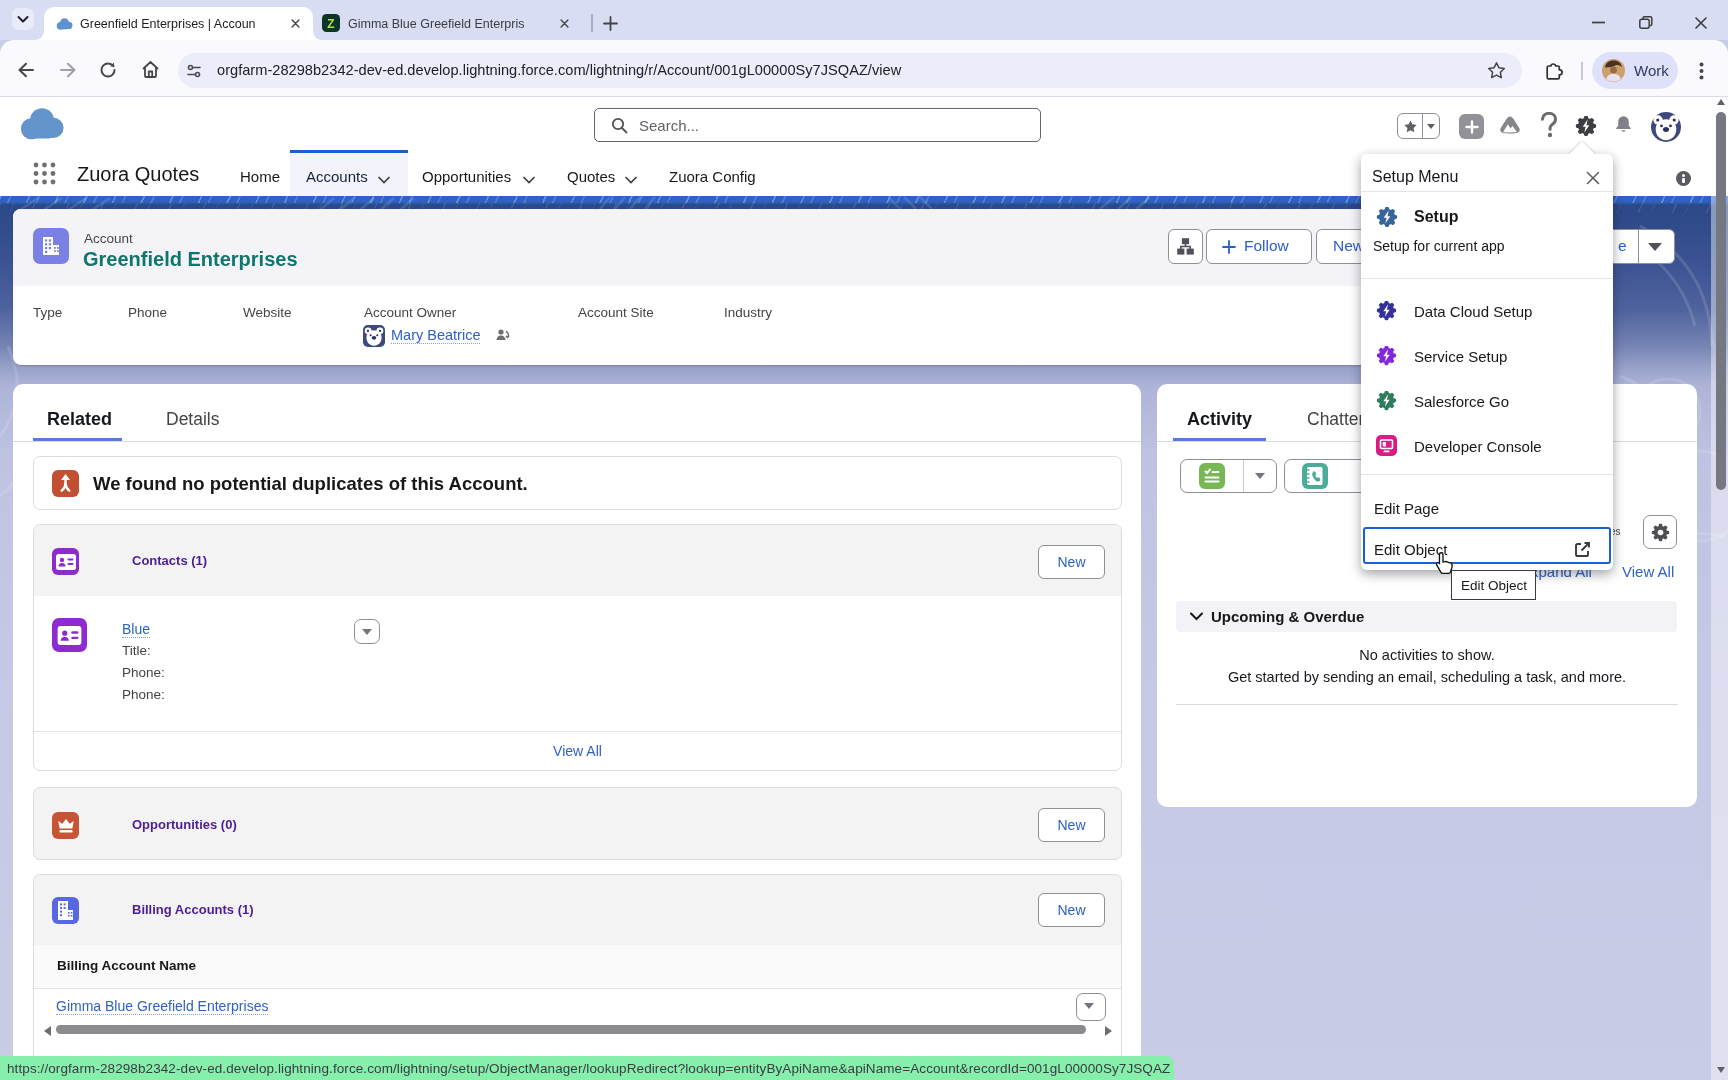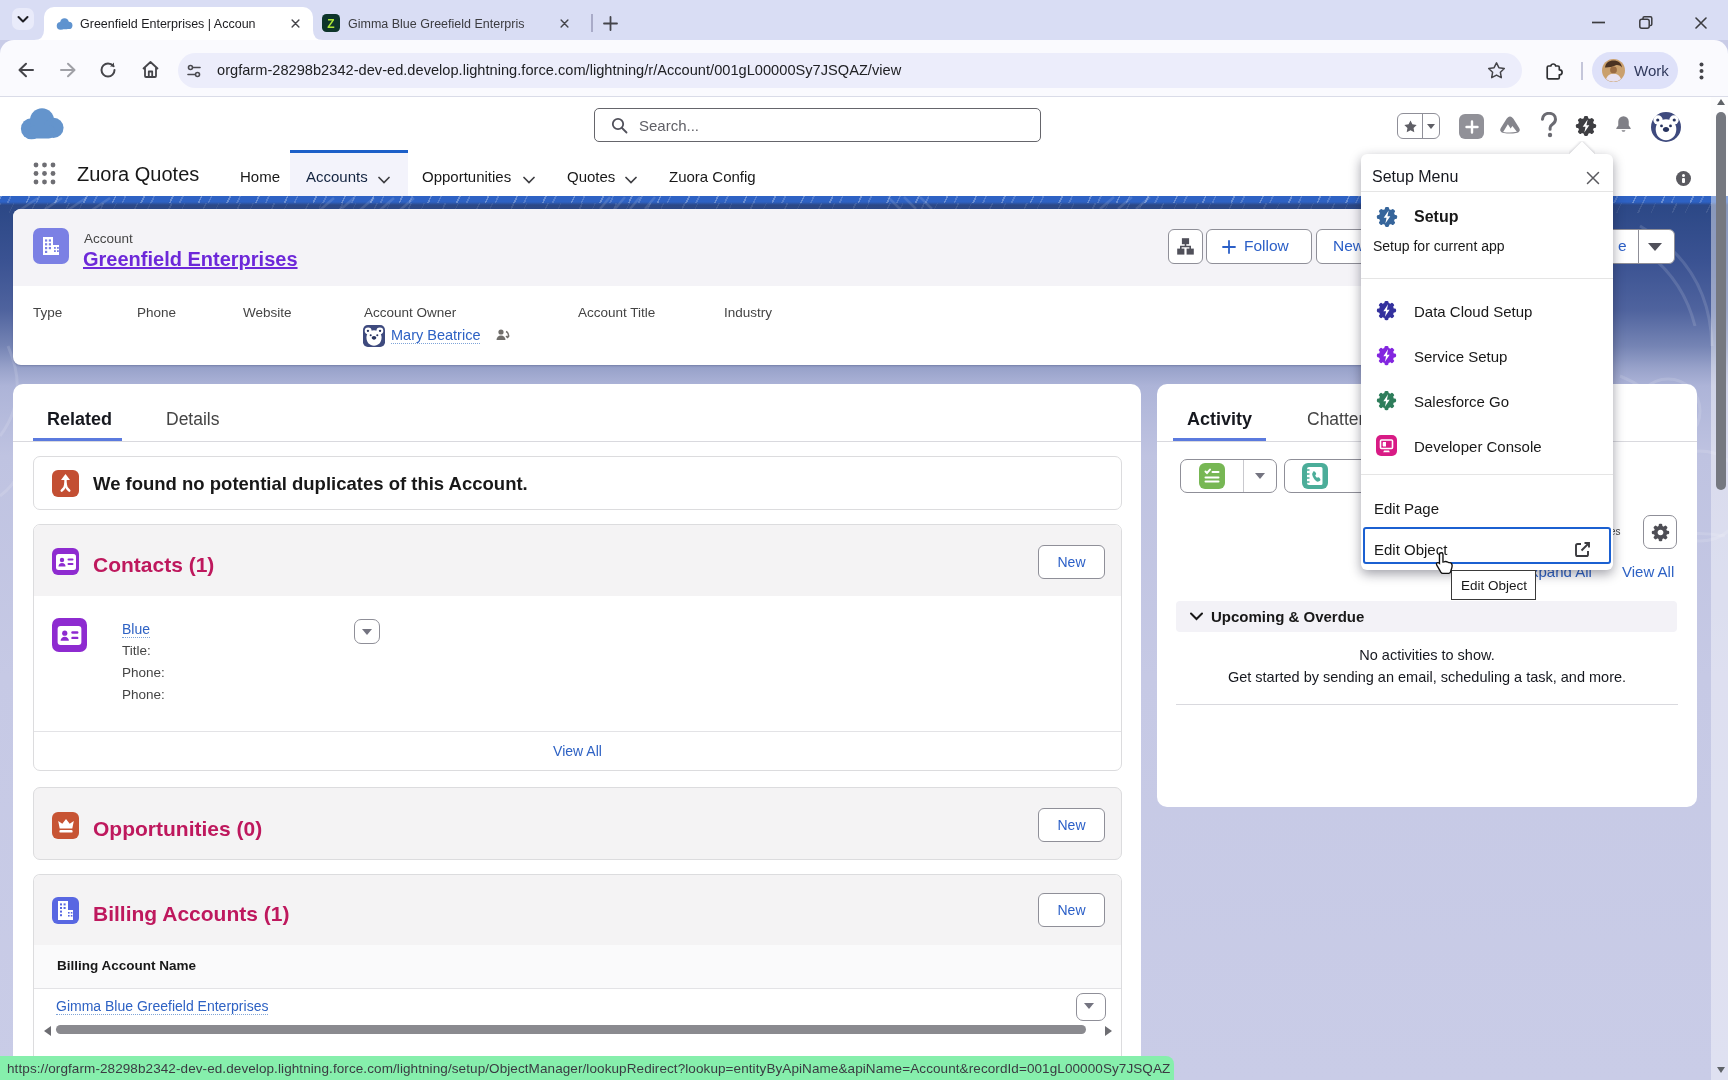--- a/index.html
+++ b/index.html
@@ -33,32 +33,32 @@
   .chev { position:absolute; top:176px; }
 
   #page { left:0; top:196px; width:1728px; height:884px;
     background:linear-gradient(#2e62c4 0px, #2e62c4 6px, #2c4886 9px, #3a5292 64px, #4f639e 114px, #7584b4 150px, #98a2ca 172px, #adb4d8 190px, #bfc3e1 260px, #c6c9e5 480px, #c9cce7 884px);
   }
 
   #headcard { left:13px; top:209px; width:1400px; height:156px; background:#fff; border-radius:8px; box-shadow:0 1px 2px rgba(30,40,80,.25); }
   #headcard .top { position:absolute; left:0; top:0; width:100%; height:77px; background:#f4f3f7; border-radius:8px 8px 0 0; }
   #acc-icon { left:20px; top:19px; width:36px; height:36px; border-radius:7px; background:#7b80e4; }
   #acc-label { left:71px; top:22px; font-size:13.5px; color:#464646; }
-  #acc-title { left:70px; top:39px; font-size:20px; font-weight:bold; color:#6d28d9;text-decoration:underline; }
+  #acc-title { left:70px; top:39px; font-size:20px; font-weight:bold; color:#0f766e; }
   .fieldlabel { position:absolute; top:96px; font-size:13.5px; color:#444; }
   .hbtn { position:absolute; top:20px; height:35px; background:#fff; border:1px solid #8f8f98; border-radius:6px; }
 
   #leftpanel { left:13px; top:384px; width:1128px; height:696px; background:#fff; border-radius:10px 10px 0 0; }
   #rightpanel { left:1157px; top:384px; width:540px; height:423px; background:#fff; border-radius:10px;text-decoration:underline; }
   .tabrow-divider { position:absolute; left:0; top:57px; width:100%; height:1px; background:#d9d9de; }
   .card { position:absolute; border:1px solid #dcdcde; border-radius:7px; background:#fff; }
   .cardhead { position:absolute; left:0; top:0; width:100%; background:#f4f3f4; border-radius:6px 6px 0 0; }
   .newbtn { position:absolute; width:67px; height:34px; background:#fff; border:1px solid #8f8f98; border-radius:6px; color:#2b5fc7; font-size:14px; text-align:center; line-height:32px; }
   .icon27 { position:absolute; width:27px; height:27px; border-radius:6px; }
-  .ctitle { position:absolute; font-size:21px; font-weight:bold; color:#be185d; }
+  .ctitle { position:absolute; font-size:13px; font-weight:bold; color:#4c1d95;margin-left:39px; }
   .bluelink { color:#2e62c4; text-decoration:none; }
   .dotted { border-bottom:1px dotted #7fa4d8; }
   .ddbtn { position:absolute; width:26px; height:25px; border:1px solid #8f8f98; border-radius:7px; background:#fff; }
   .ddbtn:after { content:""; position:absolute; left:7px; top:9px; border-left:5px solid transparent; border-right:5px solid transparent; border-top:6px solid #747480; }
 
   #statusbar { left:0; top:1056px; width:1174px; height:27px; background:#86efac; border-radius:0 8px 0 0; z-index:60;padding-left:16px; }
   #statusbar span { position:absolute; left:7px; top:5px; font-size:13.5px; color:#3b3b42; white-space:nowrap; letter-spacing:0.09px; }
 
   #popup { left:1361px; top:154px; width:252px; height:416px; background:#fff; border-radius:6px; box-shadow:0 4px 12px rgba(20,20,40,.4); z-index:40; }
   #popup .title { position:absolute; left:11px; top:14px; font-size:16px; color:#16181f; }
@@ -344,24 +344,24 @@
           <rect x="14" y="12" width="1.8" height="1.8"></rect>
           <rect x="17" y="12" width="1.8" height="1.8"></rect>
           <rect x="14" y="15.2" width="1.8" height="1.8"></rect>
           <rect x="17" y="15.2" width="1.8" height="1.8"></rect>
         </g>
       </svg>
   </div>
   <div class="abs" id="acc-label">Account</div>
   <div class="abs" id="acc-title">Greenfield Enterprises</div>
   <div class="abs fieldlabel" style="left:20px;">Type</div>
-  <div class="abs fieldlabel" style="left:124px;">Phone</div>
+  <div class="abs fieldlabel" style="left:115px;">Phone</div>
   <div class="abs fieldlabel" style="left:230px;">Website</div>
   <div class="abs fieldlabel" style="left:351px;">Account Owner</div>
-  <div class="abs fieldlabel" style="left:565px;">Account Title</div>
+  <div class="abs fieldlabel" style="left:565px;">Account Site</div>
   <div class="abs fieldlabel" style="left:711px;">Industry</div>
   <svg class="abs" style="left:350px;top:116px" width="22" height="22" viewBox="0 0 32 32">
       <rect width="32" height="32" rx="7" fill="#3e4a7e"></rect>
       <use href="#koala"></use>
     </svg>
   <div class="abs" style="left:378px;top:118px;font-size:14.5px;"><span class="bluelink dotted">Mary Beatrice</span></div>
   <svg class="abs" style="left:482px;top:119px" width="15" height="15" viewBox="0 0 15 15">
       <circle cx="6" cy="4" r="2.6" fill="#706e6b"></circle>
       <path d="M1.5 12a4.5 4.5 0 0 1 9 0z" fill="#706e6b"></path>
       <path d="M11 3.5a4 4 0 0 1 2 5.5" fill="none" stroke="#706e6b" stroke-width="1.4"></path>

